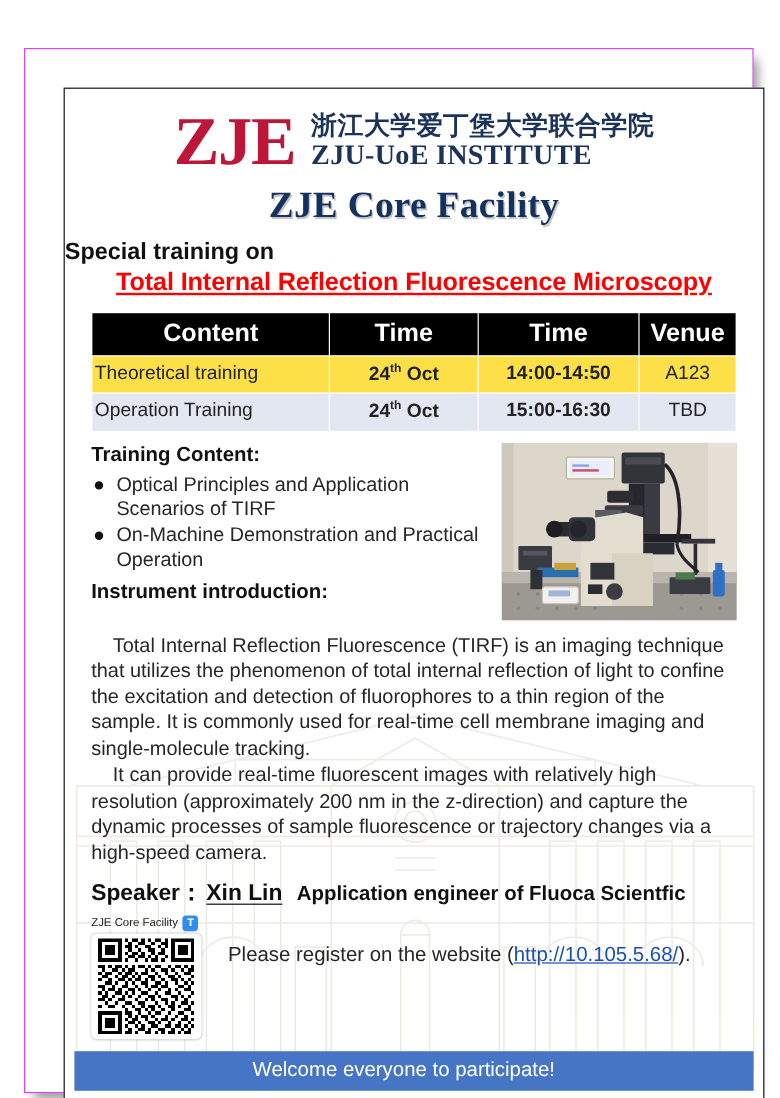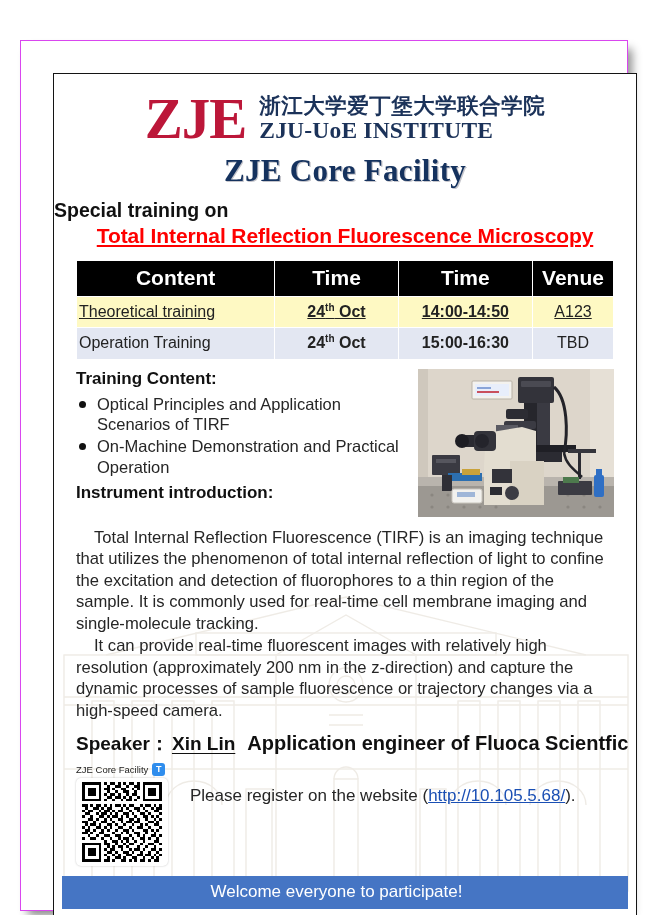--- a/index.html
+++ b/index.html
@@ -154,21 +154,21 @@
     padding: 5px 2px 6px 2px;
     text-align: center;
   }
 
   table.schedule td {
     font-size: 16px;
     padding: 5px 2px 6px 2px;
     color: #222222;
   }
 
-  tr.row-a td { background: #fef9c3; text-decoration: underline; }
+  tr.row-a td { background: #fde047; }
   tr.row-b td { background: #e3e7f2; }
 
   td.c-content { text-align: left; padding-left: 10px; }
   td.c-date, td.c-time { text-align: center; color: #ff0000; font-weight: bold; }
   td.c-venue { text-align: center; }
 
   td.c-date sup { font-size: 10px; vertical-align: super; }
 
   
   .mid {
@@ -245,21 +245,21 @@
     font-weight: bold;
     font-size: 19px;
     color: #101010;
     white-space: nowrap;
   }
   .speaker-name {
     text-decoration: underline;
     text-underline-offset: 3px;
     margin: 0 3px;
   }
-  .speaker-role { font-size: 20px; margin-left: 9px; }
+  .speaker-role { font-size: 17px; margin-left: 9px; }
 
   
   .qr-block {
     display: flex;
     align-items: flex-start;
     margin: 6px 22px 0 22px;
     gap: 18px;
   }
 
   .qr-col { width: 96px; flex: 0 0 96px; }

